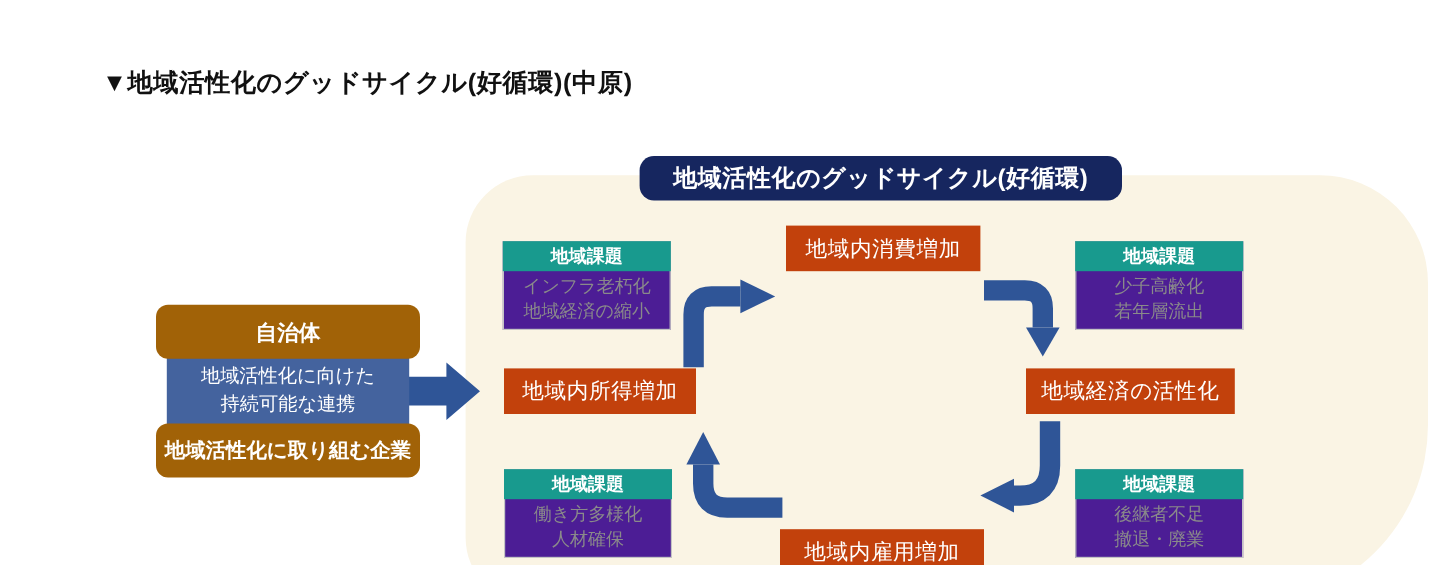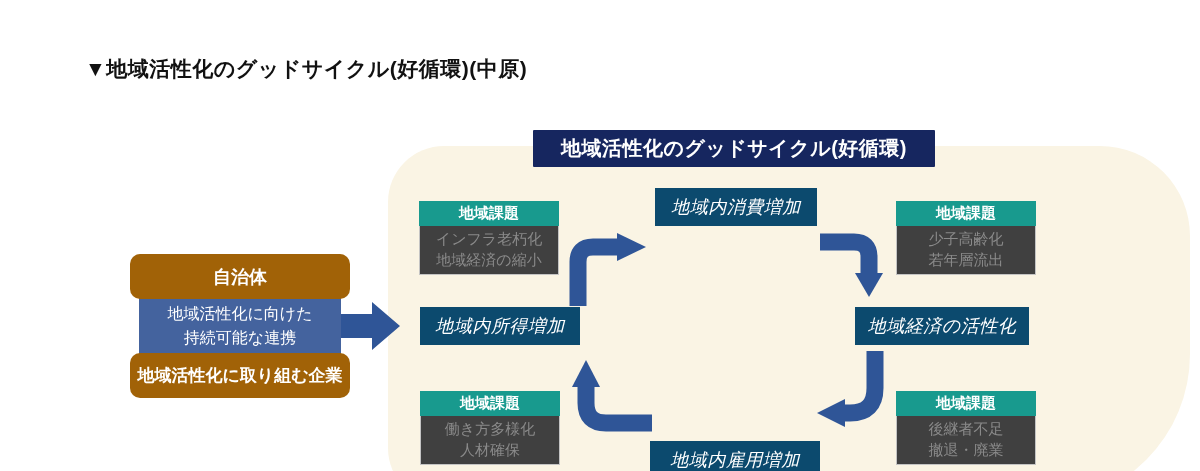--- a/index.html
+++ b/index.html
@@ -10,41 +10,41 @@
   .page-title {
     position:absolute; left:85px; top:9px; font-size:21px; font-weight:bold;
     color:#111111; letter-spacing:0.5px;
   }
   .cream {
     position:absolute; left:388px; top:100px; width:802px; height:358px;
     background:#faf4e4; border-radius:56px 90px 150px 56px;
   }
   .diagram-header {
     position:absolute; left:533px; top:84px; width:402px; height:37px;
-    background:#16265f; border-radius:1px; color:#ffffff; font-size:20px;
+    background:#16265f; border-radius:12px; color:#ffffff; font-size:20px;
     font-weight:bold; display:flex; align-items:center; justify-content:center;
     letter-spacing:0.5px;
   }
   .arrows { position:absolute; left:0; top:0; }
   .node {
-    position:absolute; background:#0c4a6e; color:#ffffff; font-size:18px;
-    display:flex; align-items:center; justify-content:center; letter-spacing:0.5px;font-style:italic;
+    position:absolute; background:#c2410c; color:#ffffff; font-size:18px;
+    display:flex; align-items:center; justify-content:center; letter-spacing:0.5px;
   }
   .node-top    { left:655px; top:142px; width:162px; height:38px; }
   .node-right  { left:855px; top:261px; width:174px; height:38px; }
   .node-bottom { left:650px; top:395px; width:170px; height:38px; }
   .node-left   { left:420px; top:261px; width:160px; height:38px; }
   .center-box {
     position:absolute; left:622px; top:228px; width:226px; height:118px;
     background:#ffffff; border-radius:26px; color:#8a8a8a; font-size:20px;
     display:flex; flex-direction:column; align-items:center; justify-content:center;
     line-height:30px; text-align:center;
   }
   .issue {
-    position:absolute; width:138px; background:#404040; border:1px solid #c4c4c4;
+    position:absolute; width:138px; background:#4c1d95; border:1px solid #c4c4c4;
   }
   .issue-tl { left:419px; top:155px; }
   .issue-tr { left:896px; top:155px; }
   .issue-bl { left:420px; top:345px; }
   .issue-br { left:896px; top:345px; }
   .issue-hd {
     background:#189a8e; color:#ffffff; font-weight:bold; font-size:15px;
     text-align:center; padding:3px 0; margin:-1px -1px 0 -1px;
   }
   .issue-bd {

